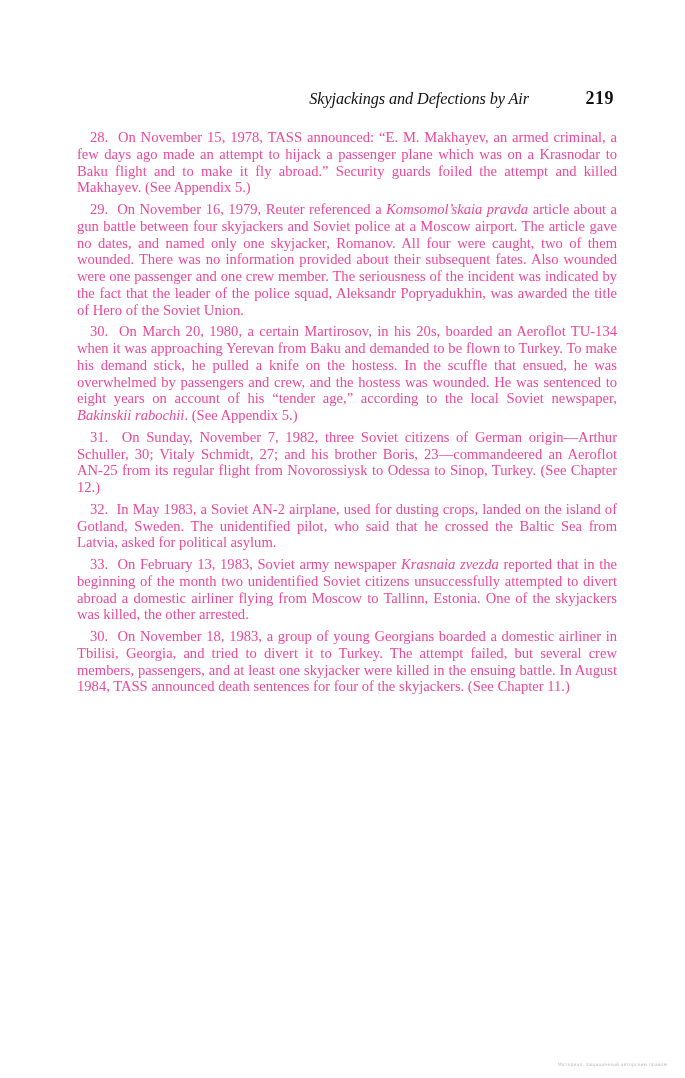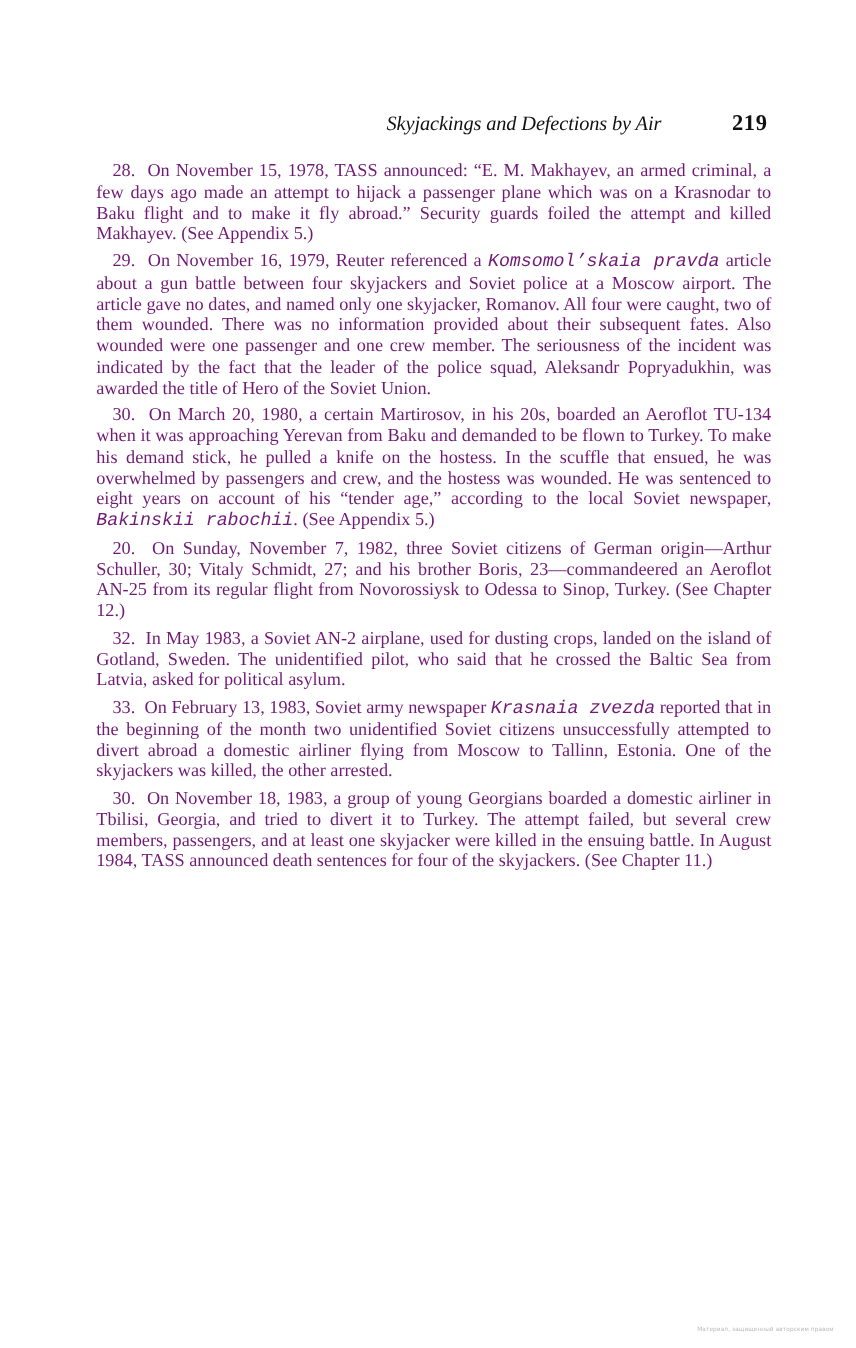--- a/index.html
+++ b/index.html
@@ -14,26 +14,26 @@
     position: absolute; right: 88px; top: 1px;
     font-style: italic; font-size: 16.3px; letter-spacing: -0.1px;
   }
   .page-number {
     position: absolute; right: 3px; top: 0px;
     font-size: 18px; font-weight: bold; letter-spacing: 0.5px; text-align: center;
   }
   .body-text {
     position: absolute; left: 77px; top: 129px; width: 540px;
     font-family: "Liberation Serif", "DejaVu Serif", serif;
-    font-size: 14.6px; line-height: 16.75px; color: #701a75;
+    font-size: 14.6px; line-height: 16.75px; color: #ec4899;
     text-align: justify; hyphens: manual;
   }
   .para { margin: 0 0 5px 0; text-indent: 13px; }
   .para .num { }
-  em { font-style: italic; font-family: Liberation Mono, monospace; }
+  em { font-style: italic; }
   .watermark {
     position: absolute; right: 18px; top: 1062px;
     font-family: "DejaVu Sans", sans-serif; font-size: 4.6px; color: #b9b9b9;
     letter-spacing: 0.1px;
   }
 </style>
 </head>
 <body>
 
 <div class="page">
@@ -49,21 +49,21 @@
     </p>
     <p class="para">
       <span class="num">29.</span>&nbsp;
       <span>On November 16, 1979, Reuter referenced a </span><em>Komsomol’skaia pravda</em><span> article about a gun battle between four skyjackers and Soviet police at a Moscow airport. The article gave no dates, and named only one skyjacker, Romanov. All four were caught, two of them wounded. There was no information provided about their subsequent fates. Also wounded were one passenger and one crew member. The seriousness of the incident was indicated by the fact that the leader of the police squad, Aleksandr Popryadukhin, was awarded the title of Hero of the Soviet Union.</span>
     </p>
     <p class="para">
       <span class="num">30.</span>&nbsp;
       <span>On March 20, 1980, a certain Martirosov, in his 20s, boarded an Aeroflot TU-134 when it was approaching Yerevan from Baku and demanded to be flown to Turkey. To make his demand stick, he pulled a knife on the hostess. In the scuffle that ensued, he was overwhelmed by passengers and crew, and the hostess was wounded. He was sentenced to eight years on account of his “tender age,” according to the local Soviet newspaper, </span><em>Bakinskii rabochii</em><span>. (See Appendix 5.)</span>
     </p>
     <p class="para">
-      <span class="num">20.</span>&nbsp;
+      <span class="num">31.</span>&nbsp;
       <span>On Sunday, November 7, 1982, three Soviet citizens of German origin—Arthur Schuller, 30; Vitaly Schmidt, 27; and his brother Boris, 23—commandeered an Aero­flot AN-25 from its regular flight from Novorossiysk to Odessa to Sinop, Turkey. (See Chapter 12.)</span>
     </p>
     <p class="para">
       <span class="num">32.</span>&nbsp;
       <span>In May 1983, a Soviet AN-2 airplane, used for dusting crops, landed on the island of Gotland, Sweden. The unidentified pilot, who said that he crossed the Baltic Sea from Latvia, asked for political asylum.</span>
     </p>
     <p class="para">
       <span class="num">33.</span>&nbsp;
       <span>On February 13, 1983, Soviet army newspaper </span><em>Krasnaia zvezda</em><span> reported that in the beginning of the month two unidentified Soviet citizens unsuccessfully attempted to divert abroad a domestic airliner flying from Moscow to Tallinn, Estonia. One of the skyjackers was killed, the other arrested.</span>
     </p>

